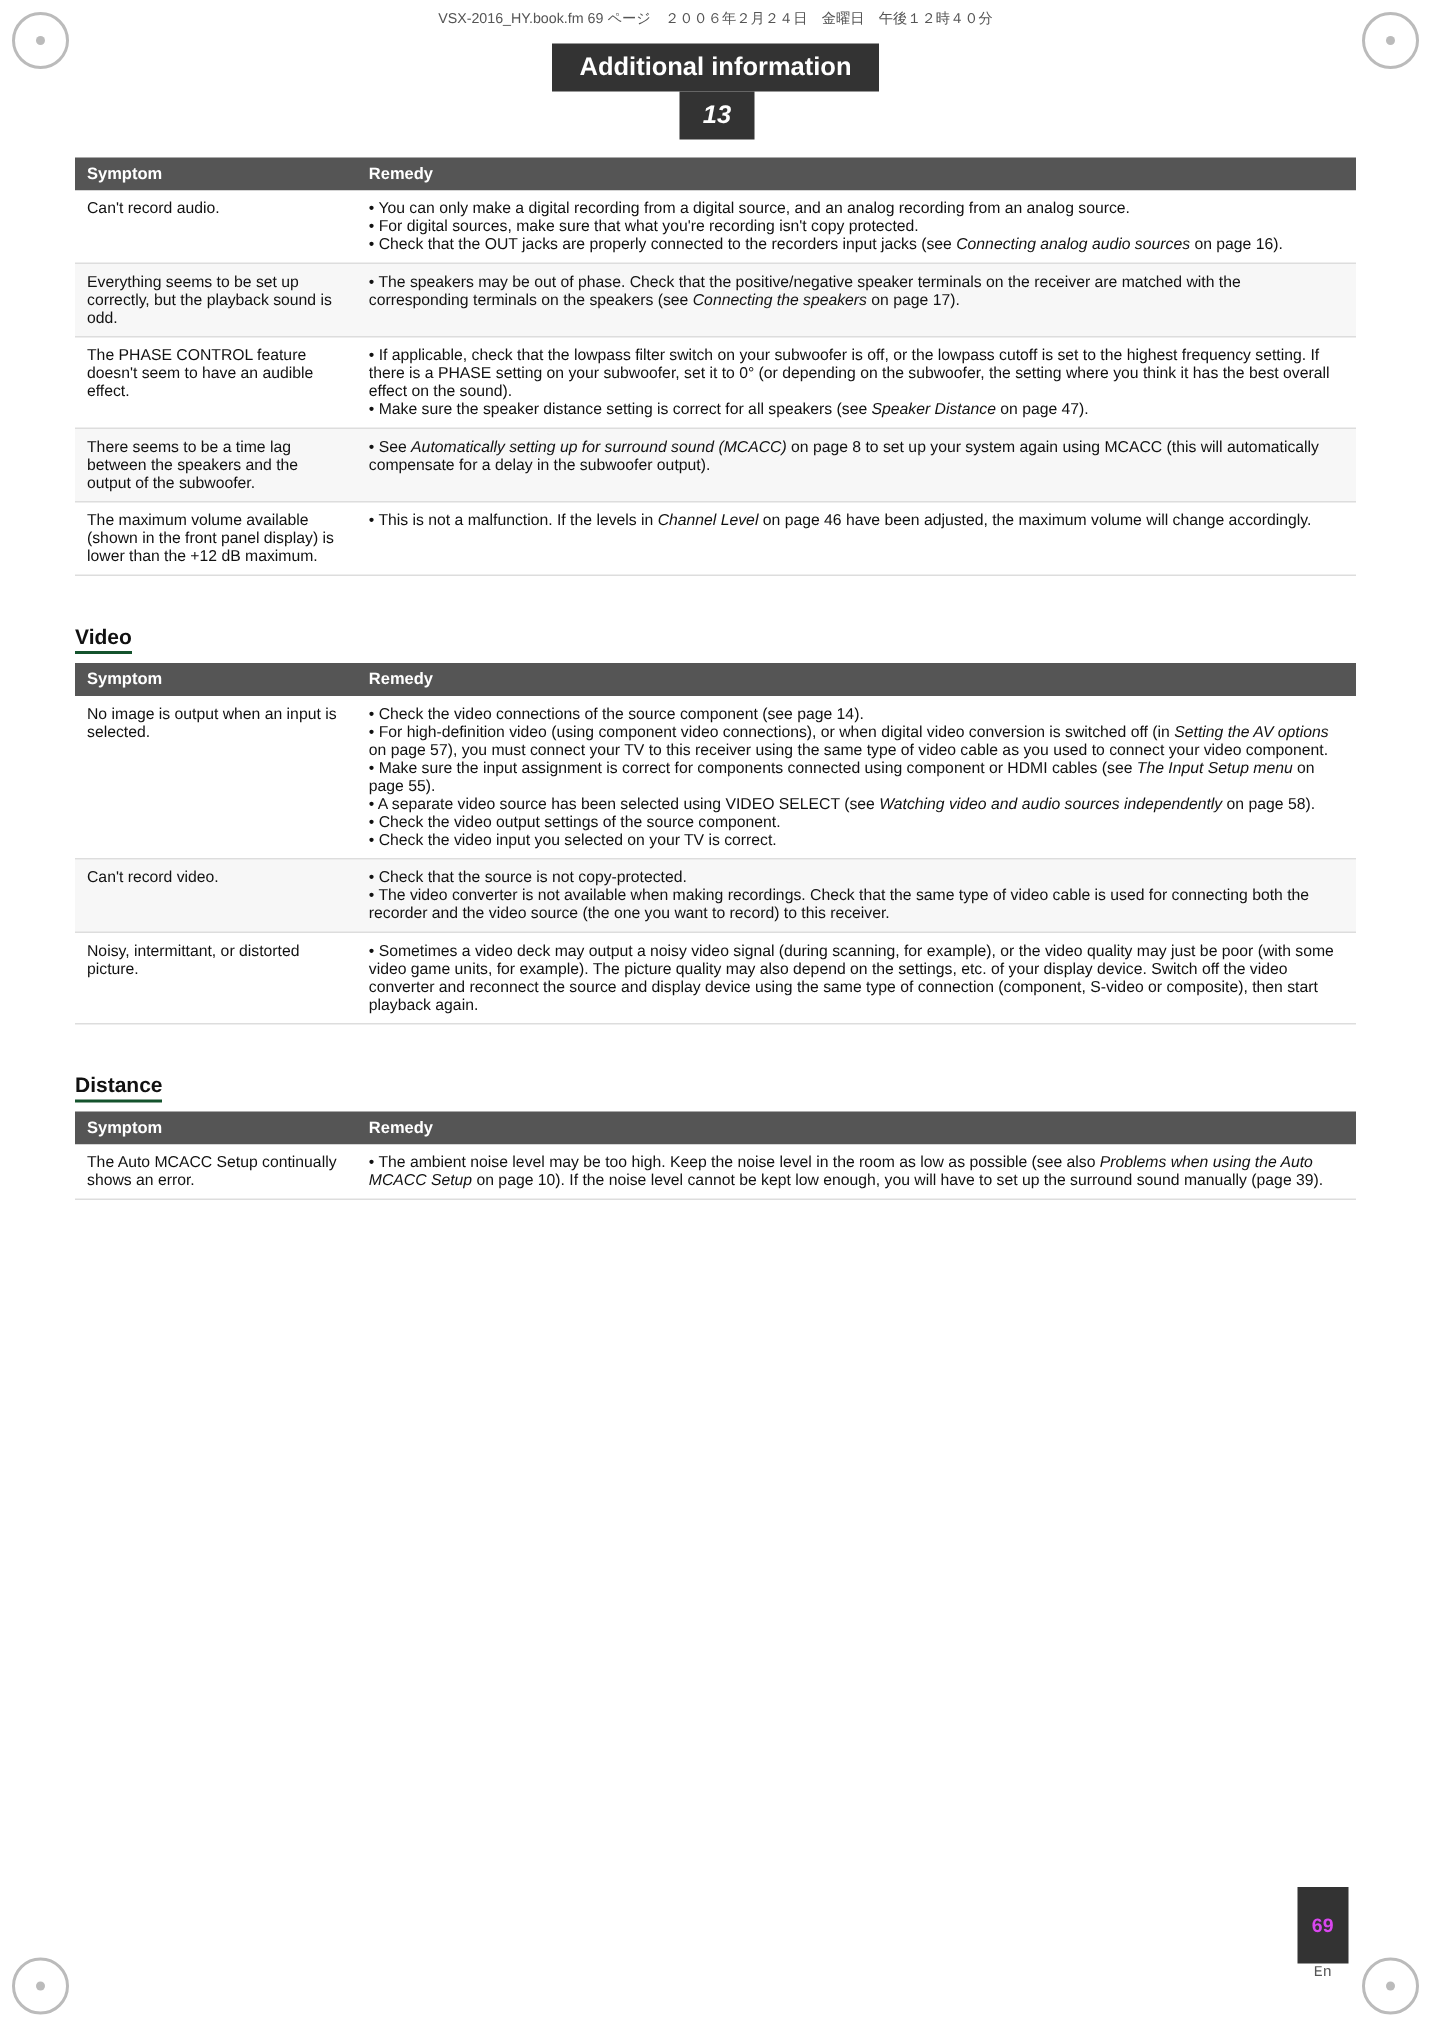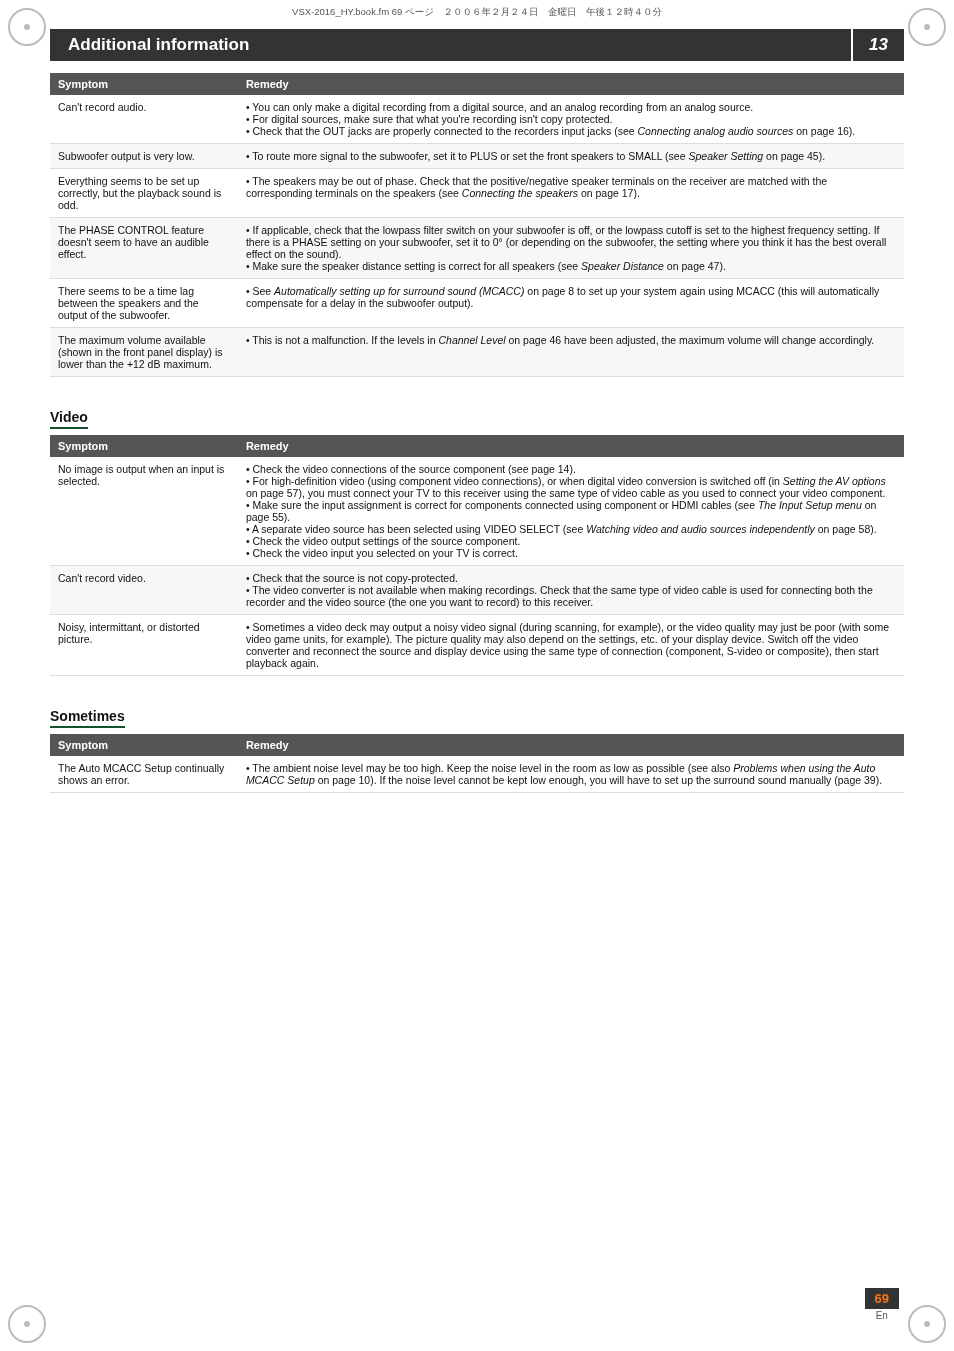--- a/index.html
+++ b/index.html
@@ -45,20 +45,21 @@
       font-size: 9.5px;
       color: #555;
       border-bottom: none;
     }
 
     
     .page-header {
       display: flex;
       align-items: center;
       margin: 8px 50px 12px 50px;
+      flex-direction: column;
     }
     .header-title-box {
       background: #333;
       color: #fff;
       padding: 6px 18px;
       font-size: 17px;
       font-weight: bold;
       flex: 1;
       border-radius: 0;
     }
@@ -131,30 +132,31 @@
 
     
     .page-footer {
       position: absolute;
       bottom: 30px;
       right: 55px;
       text-align: center;
     }
     .page-num-box {
       background: #333;
-      color: #f97316;
-      padding: 3px 10px;
+      color: #d946ef;
+      padding: 18px 10px;
       font-size: 13px;
       font-weight: bold;
       display: inline-block;
     }
     .page-en {
       font-size: 10px;
       color: #555;
       margin-top: 1px;
+      font-family: Liberation Mono, monospace;
     }
   </style>
 </head>
 <body>
 
 <div class="corner-circle cc-tl"></div>
 <div class="corner-circle cc-tr"></div>
 <div class="corner-circle cc-bl"></div>
 <div class="corner-circle cc-br"></div>
 
@@ -174,24 +176,20 @@
     <thead>
       <tr>
         <th class="col-symptom">Symptom</th>
         <th class="col-remedy">Remedy</th>
       </tr>
     </thead>
     <tbody id="audio-tbody">
     <tr>
           <td class="col-symptom">Can't record audio.</td>
           <td class="col-remedy">• You can only make a digital recording from a digital source, and an analog recording from an analog source.<br>• For digital sources, make sure that what you're recording isn't copy protected.<br>• Check that the <b>OUT</b> jacks are properly connected to the recorders input jacks (see <i>Connecting analog audio sources</i> on page 16).</td>
-        </tr>
-        <tr>
-          <td class="col-symptom">Subwoofer output is very low.</td>
-          <td class="col-remedy">• To route more signal to the subwoofer, set it to <b>PLUS</b> or set the front speakers to <b>SMALL</b> (see <i>Speaker Setting</i> on page 45).</td>
         </tr>
         <tr>
           <td class="col-symptom">Everything seems to be set up correctly, but the playback sound is odd.</td>
           <td class="col-remedy">• The speakers may be out of phase. Check that the positive/negative speaker terminals on the receiver are matched with the corresponding terminals on the speakers (see <i>Connecting the speakers</i> on page 17).</td>
         </tr>
         <tr>
           <td class="col-symptom">The <b><b>PHASE CONTROL</b></b> feature doesn't seem to have an audible effect.</td>
           <td class="col-remedy">• If applicable, check that the lowpass filter switch on your subwoofer is off, or the lowpass cutoff is set to the highest frequency setting. If there is a <b>PHASE</b> setting on your subwoofer, set it to 0° (or depending on the subwoofer, the setting where you think it has the best overall effect on the sound).<br>• Make sure the speaker distance setting is correct for all speakers (see <i>Speaker Distance</i> on page 47).</td>
         </tr>
         <tr>
@@ -224,21 +222,21 @@
           <td class="col-remedy">• Check that the source is not copy-protected.<br>• The video converter is not available when making recordings. Check that the same type of video cable is used for connecting both the recorder and the video source (the one you want to record) to this receiver.</td>
         </tr>
         <tr>
           <td class="col-symptom">Noisy, intermittant, or distorted picture.</td>
           <td class="col-remedy">• Sometimes a video deck may output a noisy video signal (during scanning, for example), or the video quality may just be poor (with some video game units, for example). The picture quality may also depend on the settings, etc. of your display device. Switch off the video converter and reconnect the source and display device using the same type of connection (component, S-video or composite), then start playback again.</td>
         </tr>
       </tbody>
   </table>
 
   
-  <div class="section-heading">Sometimes</div>
+  <div class="section-heading">Distance</div>
   <table class="data-table">
     <thead>
       <tr>
         <th class="col-symptom">Symptom</th>
         <th class="col-remedy">Remedy</th>
       </tr>
     </thead>
     <tbody id="settings-tbody">
     <tr>
           <td class="col-symptom">The Auto MCACC Setup continually shows an error.</td>

